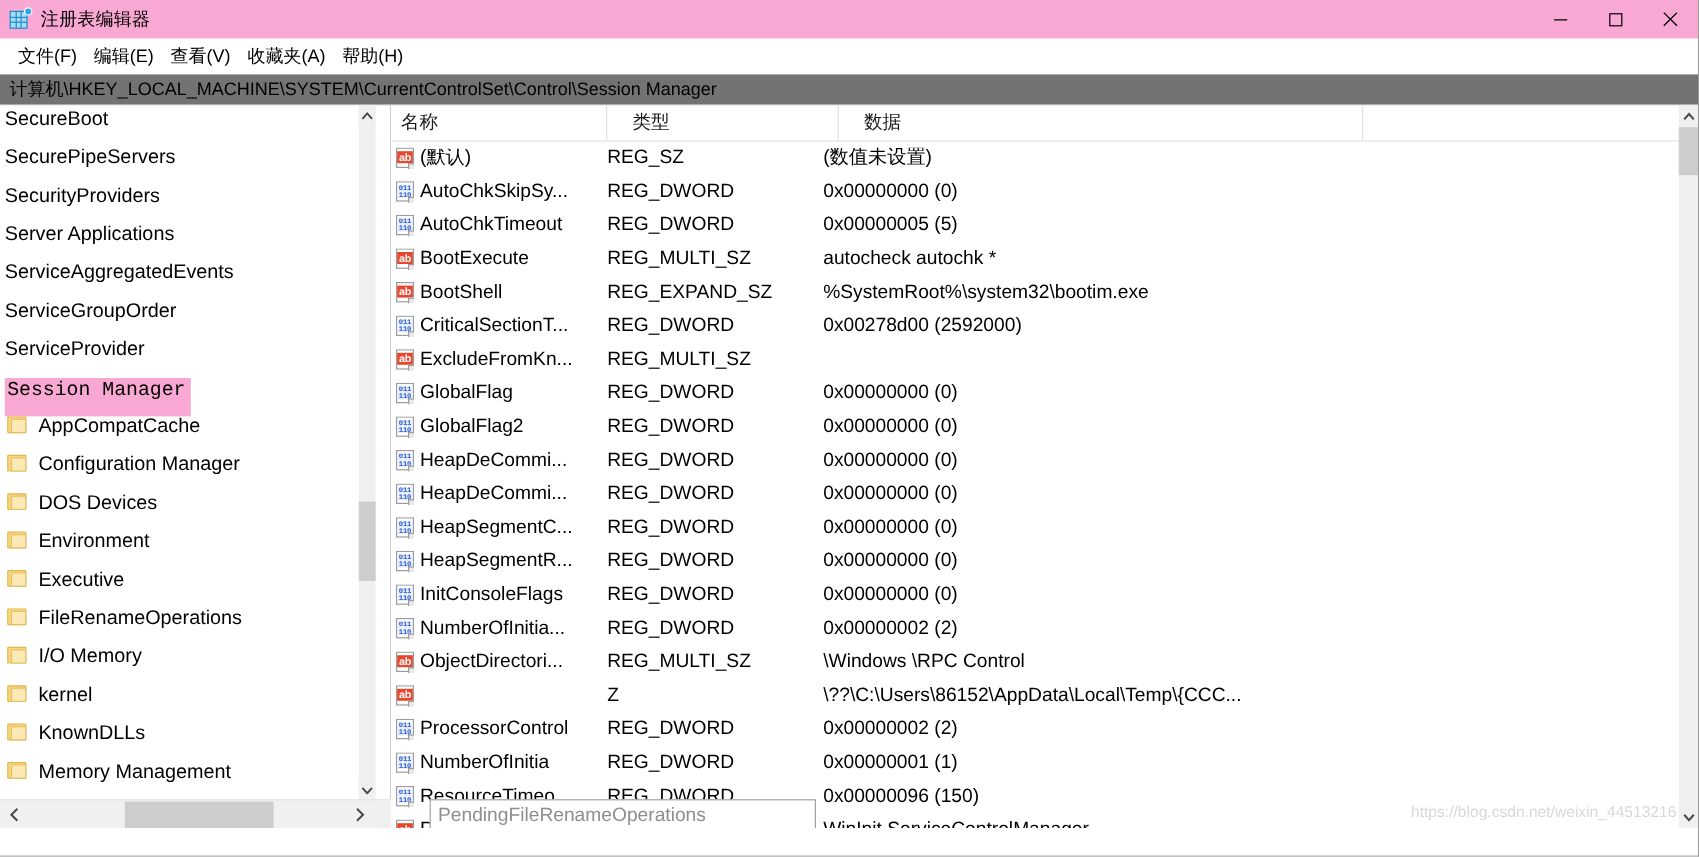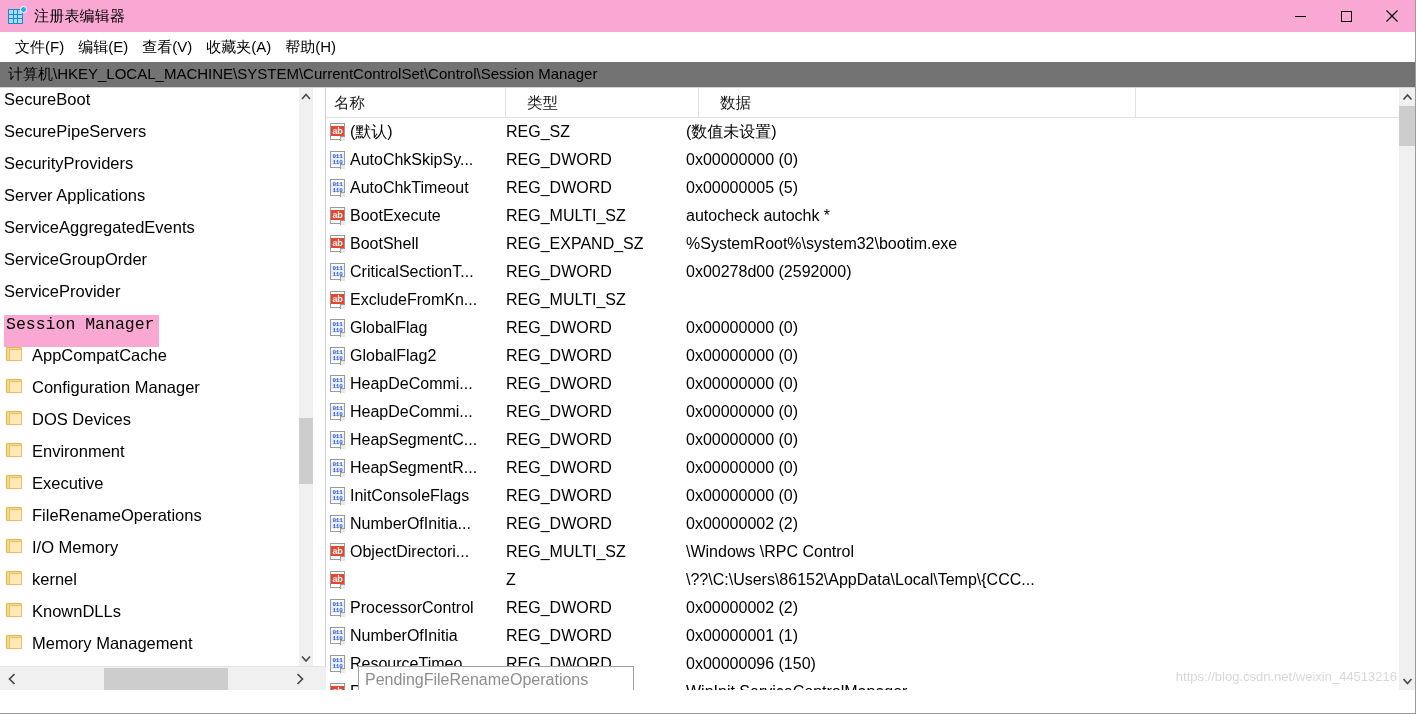--- a/index.html
+++ b/index.html
@@ -313,21 +313,21 @@
     text-align: center;
     font-family: "Liberation Mono", monospace;
     letter-spacing: -0.2px;
     overflow: hidden;
   }
 
   
   .rename-box {
     position: absolute;
     left: 32px; top: 578px;
-    width: 276px; height: 28px;
+    width: 322px; height: 28px;
     background: #ffffff;
     border: 1px solid #a0a0a0;
     display: flex;
     align-items: center;
     padding-left: 6px;
     z-index: 20;
   }
   .rename-box .rtxt {
     font-size: 16px;
     color: #8e8e8e;

